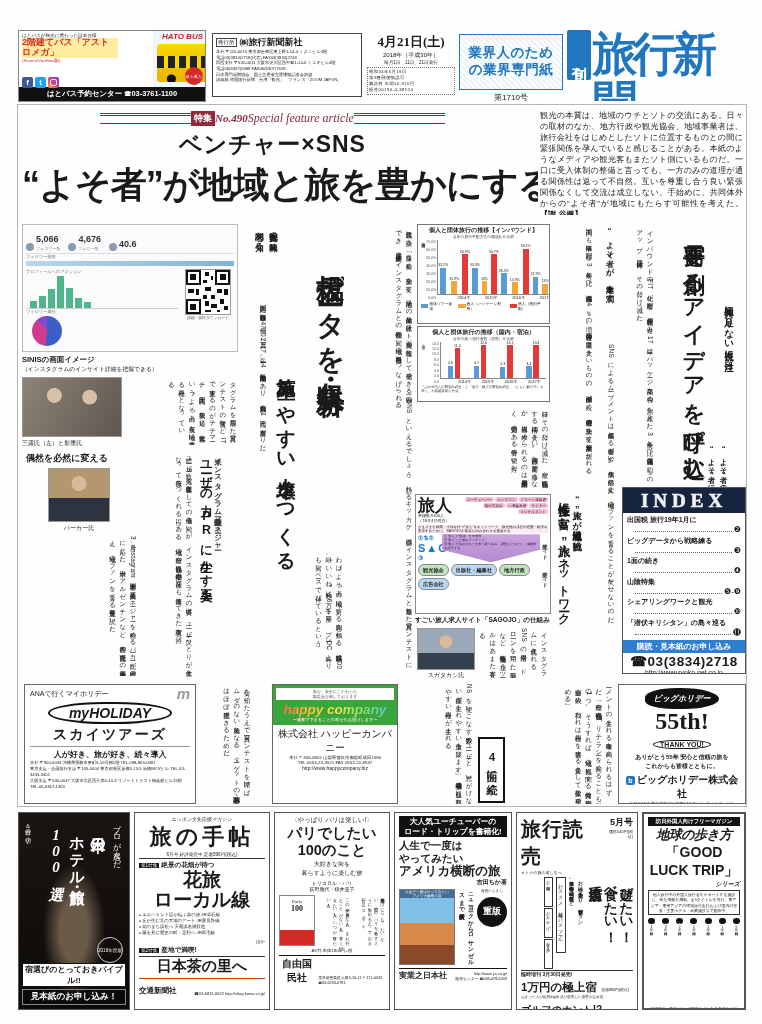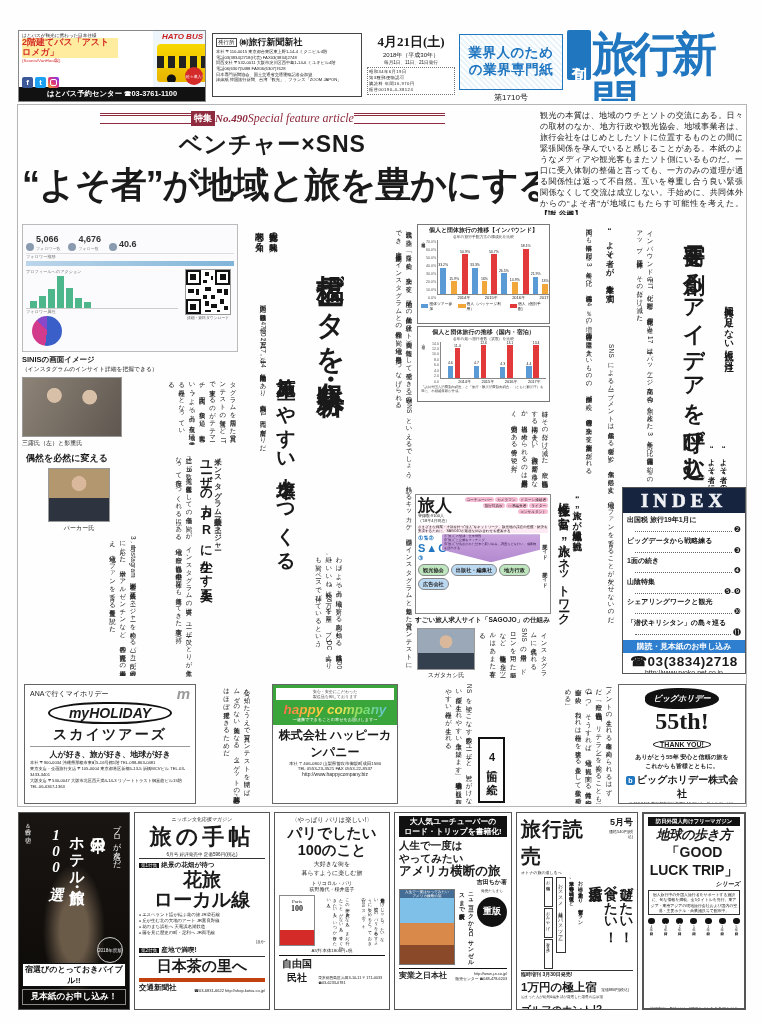--- a/index.html
+++ b/index.html
@@ -204,21 +204,21 @@
   .sky-office{font-size:4.2px;line-height:1.45;color:#222;}
   #mid-text1{left:200px;top:684px;width:52px;height:120px;}
   #ad-happy{left:272px;top:684px;width:126px;height:120px;}
   .hp-green{background:#3aa53a;padding:3px;text-align:center;}
   .hp-note{background:#fff;font-size:4px;color:#444;padding:1px;line-height:1.3;}
   .hp-logo{font-size:13.5px;font-weight:900;font-style:italic;margin-top:2px;
       background:linear-gradient(90deg,#ff5050,#ffb43c,#ffe14d,#7ce06e,#5cb8ff);
       -webkit-background-clip:text;background-clip:text;color:transparent;}
   .hp-tag{font-size:4.2px;color:#fff;}
   .hp-info{text-align:center;padding:2px;}
-  .hp-co{font-size:12px;font-weight:bold;}
+  .hp-co{font-size:10px;font-weight:normal;}
   .hp-addr,.hp-tel{font-size:4.4px;}
   .hp-url{font-size:5px;color:#222;}
   #mid-text2{left:386px;top:684px;width:88px;height:120px;}
   #continue-box{left:478px;top:737px;width:27px;height:66px;border:2px solid #111;
       display:flex;align-items:center;justify-content:center;}
   .cont-text{writing-mode:vertical-rl;text-orientation:upright;font-size:11px;font-weight:900;}
   #mid-text3{left:509px;top:684px;width:105px;height:120px;}
   #ad-bigholiday{left:618px;top:684px;width:128px;height:120px;text-align:center;padding:2px;}
   .bh-logo{display:inline-block;background:#111;color:#fff;font-size:8px;font-style:italic;font-weight:bold;
       border-radius:50% 60% 55% 45%;padding:5px 8px;}
@@ -251,21 +251,21 @@
   .tt-issue{font-size:4.6px;text-align:center;border-bottom:1px solid #333;padding-bottom:1px;}
   .tt-feat{display:flex;gap:2px;align-items:center;margin-top:2px;}
   .tt-flabel{background:#111;color:#fff;font-size:4.6px;padding:0 2px;}
   .tt-fkick{font-size:6.6px;font-weight:bold;}
   .tt-title{font-size:19px;font-weight:900;font-family:"Liberation Serif",serif;text-align:center;line-height:1.05;}
   .tt-bullets{margin:2px 0;}
   .tt-bullet{font-size:4.4px;line-height:1.4;}
   .tt-bullet::before{content:"●";font-size:3.5px;margin-right:1px;}
   .tt-hoka{font-size:4.4px;text-align:right;}
   .tt-title2{font-size:15px;font-weight:900;font-family:"Liberation Serif",serif;text-align:center;border-top:1px solid #333;margin-top:1px;}
-  .tt-pub{display:flex;justify-content:space-between;align-items:flex-end;border-top:4px solid #c2410c;margin-top:2px;padding-top:1px;}
+  .tt-pub{display:flex;justify-content:space-between;align-items:flex-end;border-top:1px solid #c2410c;margin-top:2px;padding-top:7px;}
   .tt-pubname{font-size:7.5px;font-weight:900;}
   .tt-contact{font-size:4px;}
   #ad-paris{left:274px;top:812px;width:116px;height:198px;padding:3px 4px;text-align:center;}
   .pr-kicker{font-size:6.4px;}
   .pr-title{font-size:14.5px;font-weight:900;line-height:1.15;}
   .pr-sub{font-size:6px;margin-top:2px;}
   .pr-auth{font-size:5px;margin-top:2px;}
   .pr-bottom{display:flex;gap:3px;margin-top:3px;text-align:left;}
   .pr-book{width:34px;height:46px;border:1px solid #888;background:linear-gradient(#fff 70%,#d42a28 70%);
       font-size:5px;text-align:center;padding-top:3px;font-family:"Liberation Serif",serif;}
@@ -784,21 +784,21 @@
     <div class="idx-url">http://www.ryoko-net.co.jp</div>
   </div>
 
   <div id="ad-skytours" class="abs adbox">
     <div class="sky-top">
       <span>ANAで行くマイホリデー</span>
       <span class="sky-m">m</span>
     </div>
     <div class="sky-logo">myHOLIDAY</div>
     <div class="sky-brand">スカイツアーズ</div>
-    <div class="sky-slogan">人が好き、旅が好き、地球が好き</div>
+    <div class="sky-slogan">人が好き、旅が好き、続々導入</div>
     <div>
         <div class="sky-office">本社 〒900-0034 沖縄県那覇市東町5-16号館1階 TEL.098-863-0481</div>
         <div class="sky-office">東京支店・企画旅行支店 〒105-0004 東京都港区新橋5-13-5 新橋MCVビル TEL.03-3433-3401</div>
         <div class="sky-office">大阪支店 〒530-0047 大阪市北区西天満4-14-3 リゾートトラスト御堂筋ビル15階 TEL.06-6367-1363</div>
       </div>
   </div>
   <div id="mid-text1" class="abs vtext">心を知ったうえで写真コンテストを開けば、ムダのない施策となる。ターゲットの興味・関心・年齢、趣味はほぼ把握できるためだ。</div>
   <div id="ad-happy" class="abs adbox">
     <div class="hp-green">
       <div class="hp-note">

